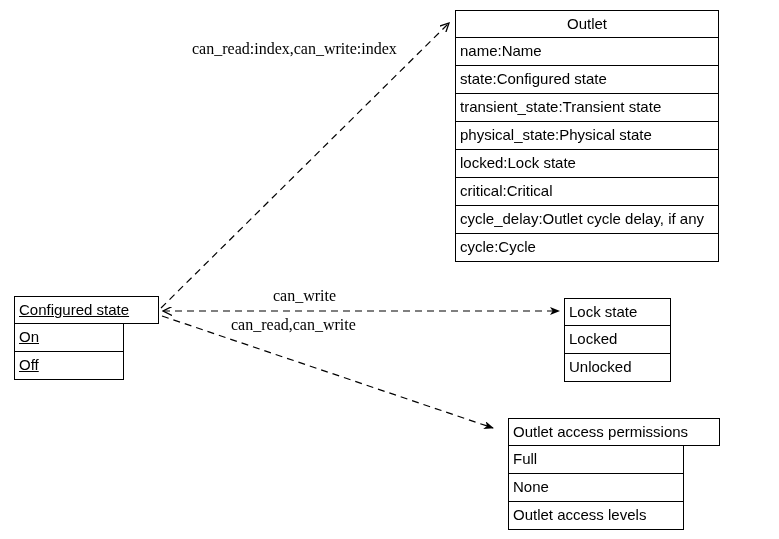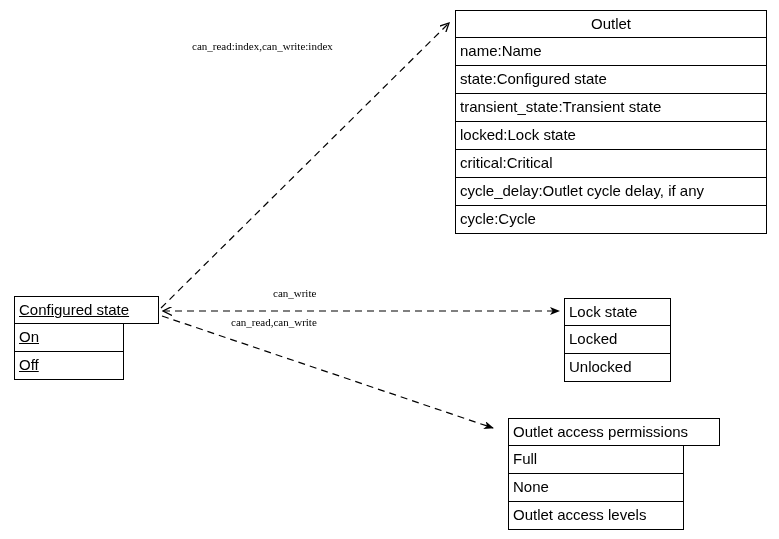--- a/index.html
+++ b/index.html
@@ -57,21 +57,21 @@
     top: 0;
     width: 779px;
     height: 539px;
     pointer-events: none;
   }
 
   
   .edge-label {
     position: absolute;
     font-family: "Liberation Serif", serif;
-    font-size: 11px;
+    font-size: 16px;
     color: #000000;
     white-space: nowrap;
   }
 </style>
 </head>
 <body>
 
 <div id="canvas">
 
   <svg id="edges" viewBox="0 0 779 539" width="779" height="539" xmlns="http://www.w3.org/2000/svg">
@@ -99,25 +99,26 @@
       <path d="M162,316 L493,428" fill="none" stroke="#000000" stroke-width="1.2" stroke-dasharray="7,5" marker-end="url(#arrow-r)"></path>
     </g>
   </svg>
 
   <div class="edge-label" style="left:192px; top:40px;">can_read:index,can_write:index</div>
 
   <div class="edge-label" style="left:273px; top:287px;">can_write</div>
 
   <div class="edge-label" style="left:231px; top:316px;">can_read,can_write</div>
 
-  <div class="uml-box" style="left:455px; top:10px; width:312px;border-radius:14px;">
+  <div class="uml-box" style="left:455px; top:10px; width:264px;border-radius:14px;">
     <div class="uml-row uml-title">Outlet</div>
     <div class="uml-row uml-attr">name:Name</div>
     <div class="uml-row uml-attr">state:Configured state</div>
     <div class="uml-row uml-attr">transient_state:Transient state</div>
+    <div class="uml-row uml-attr">physical_state:Physical state</div>
     <div class="uml-row uml-attr">locked:Lock state</div>
     <div class="uml-row uml-attr">critical:Critical</div>
     <div class="uml-row uml-attr">cycle_delay:Outlet cycle delay, if any</div>
     <div class="uml-row uml-attr">cycle:Cycle</div>
   </div>
 
   <div class="uml-box" style="left:14px; top:296px; width:145px;text-decoration:underline;">
     <div class="uml-row uml-attr">Configured state</div>
     <div class="uml-row uml-attr row-narrow">On</div>
     <div class="uml-row uml-attr row-narrow">Off</div>

